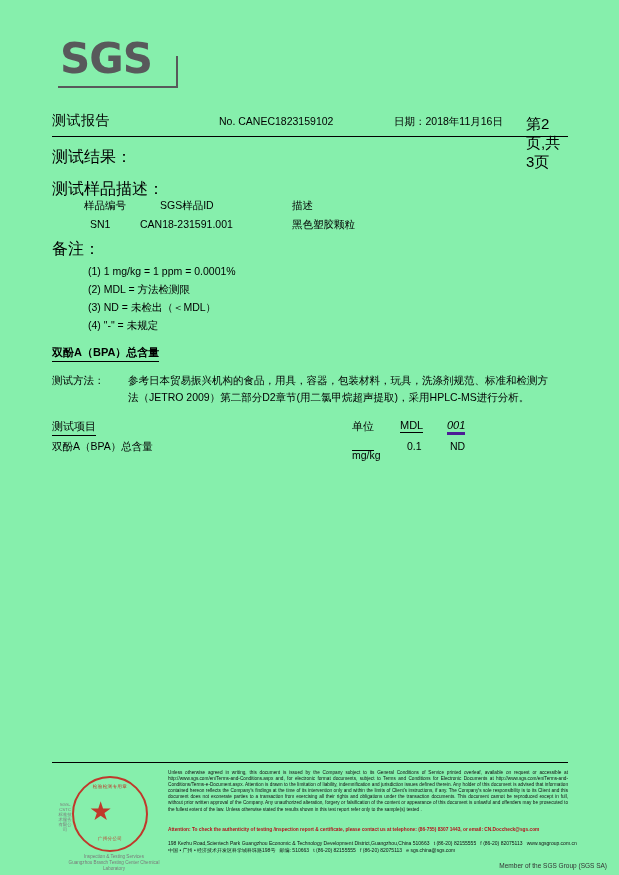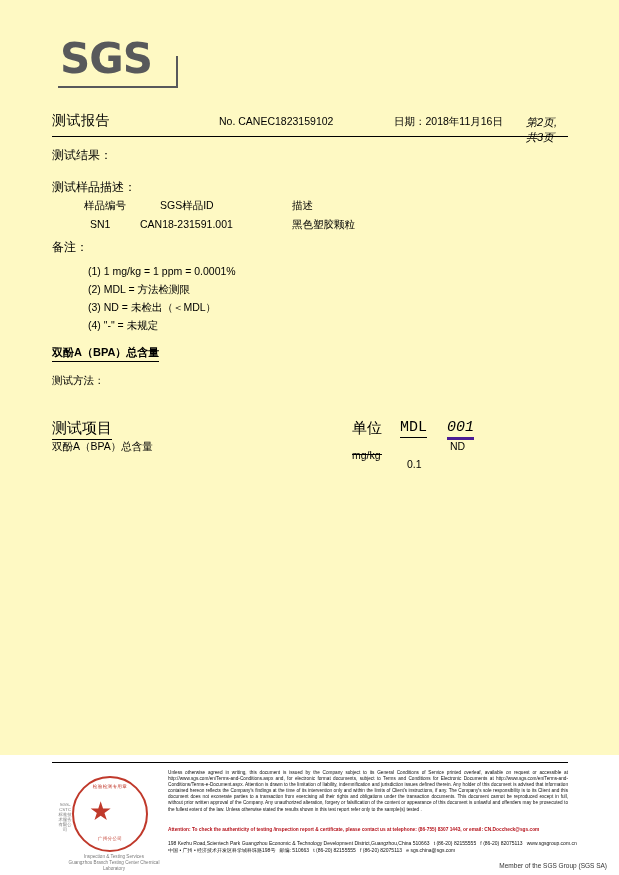--- a/index.html
+++ b/index.html
@@ -12,22 +12,22 @@
     height: 875px;
     position: relative;
     font-family: "Liberation Sans", sans-serif;
     color: #000000;
     overflow: hidden;
   }
   .page {
     position: absolute;
     left: 0; top: 0;
     width: 619px;
-    height: 755px;
-    background: #fef9c3;
+    height: 875px;
+    background: #86efac;
   }
   
   .logo-block {
     position: absolute;
     left: 58px;
     top: 36px;
     width: 120px;
     height: 52px;
   }
   .logo-text {
@@ -81,36 +81,35 @@
   .report-date {
     position: absolute;
     left: 342px;
     top: 3px;
     font-size: 10.5px;
   }
   .page-no {
     position: absolute;
     left: 474px;
     top: 3px;
-    font-size: 11px;
-    font-style: italic;
+    font-size: 15px;
   }
   .header-rule {
     position: absolute;
     left: 52px;
     top: 136px;
     width: 516px;
     height: 1px;
     background: #000;
   }
 
   
   .line {
     position: absolute;
-    font-size: 12px;
+    font-size: 16px;
     white-space: nowrap;
   }
   .result-label { left: 52px; top: 147px; }
   .sample-desc  { left: 52px; top: 179px; }
 
   .tbl-head {
     position: absolute;
     top: 199px;
     left: 52px;
     width: 516px;
@@ -177,22 +176,21 @@
     white-space: nowrap;
   }
 
   
   .res-head {
     position: absolute;
     left: 52px;
     top: 419px;
     width: 516px;
     height: 16px;
-    font-size: 15px;
-    font-family: Liberation Mono, monospace;
+    font-size: 11px;
   }
   .res-head span { position: absolute; top: 0; }
   .rh-item {
     left: 0;
     border-bottom: 1px solid #000;
     padding-bottom: 1px;
   }
   .rh-unit {
     left: 300px;
     border-bottom: 1px solid #000;
@@ -212,21 +210,21 @@
   .res-row {
     position: absolute;
     left: 52px;
     top: 440px;
     width: 516px;
     font-size: 10.5px;
   }
   .res-row span { position: absolute; top: 0; }
   .rr-item { left: 0; }
   .rr-unit { left: 300px; margin-top: 9px; }
-  .rr-mdl  { left: 355px; margin-top: 18px; }
+  .rr-mdl  { left: 355px; }
   .rr-001  { left: 398px; }
 
   
   .footer-rule {
     position: absolute;
     left: 52px;
     top: 762px;
     width: 516px;
     height: 1px;
     background: #000;
@@ -373,20 +371,22 @@
 
   <div class="line notes-label">备注：</div>
   <div class="note note-1">(1) 1 mg/kg = 1 ppm = 0.0001%</div>
   <div class="note note-2">(2) MDL = 方法检测限</div>
   <div class="note note-3">(3) ND = 未检出（＜MDL）</div>
   <div class="note note-4">(4) "-" = 未规定</div>
 
   <div class="section-head">双酚A（BPA）总含量</div>
 
   <div class="method-label">测试方法：</div>
+  <div class="method-l1">参考日本贸易振兴机构的食品，用具，容器，包装材料，玩具，洗涤剂规范、标准和检测方</div>
+  <div class="method-l2">法（JETRO 2009）第二部分D2章节(用二氯甲烷超声提取)，采用HPLC-MS进行分析。</div>
 
   <div class="res-head">
     <span class="rh-item">测试项目</span>
     <span class="rh-unit">单位</span>
     <span class="rh-mdl">MDL</span>
     <span class="rh-001">001</span>
   </div>
   <div class="res-row">
     <span class="rr-item">双酚A（BPA）总含量</span>
     <span class="rr-unit">mg/kg</span>

